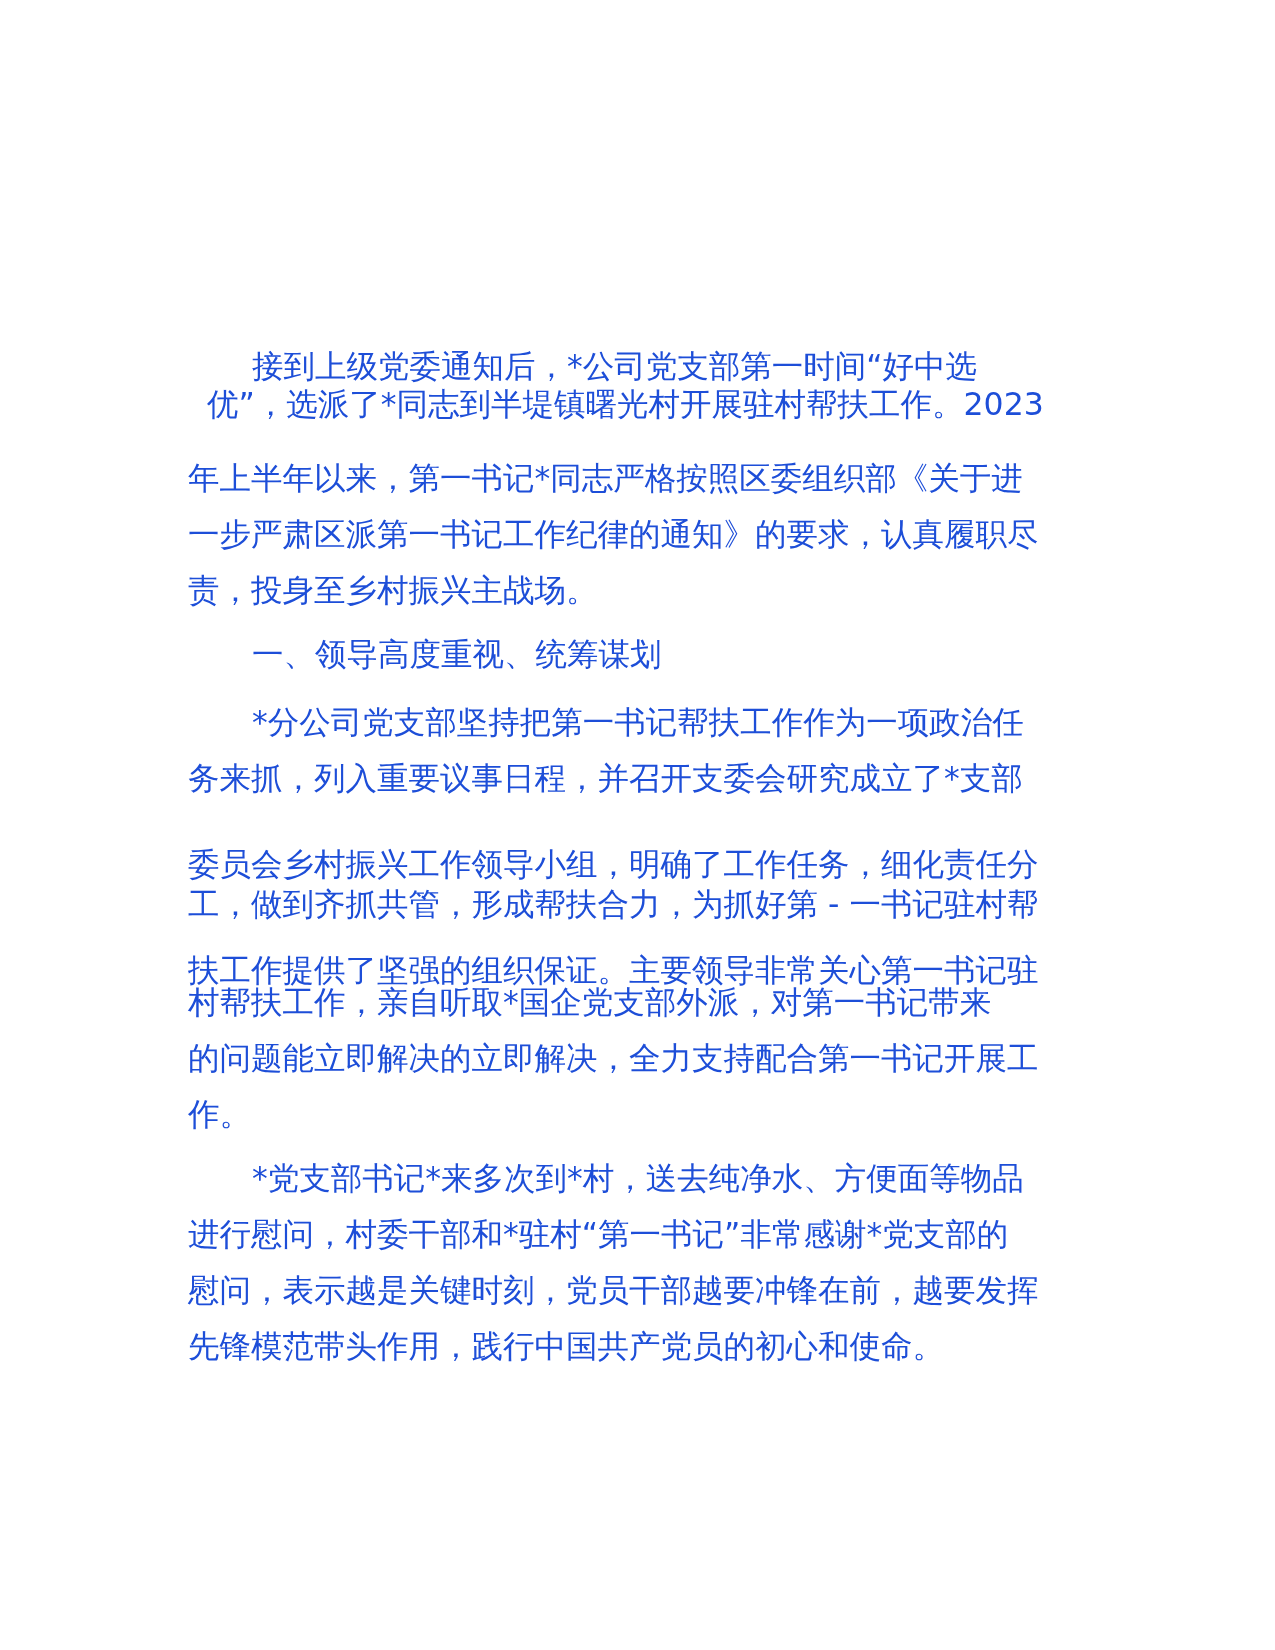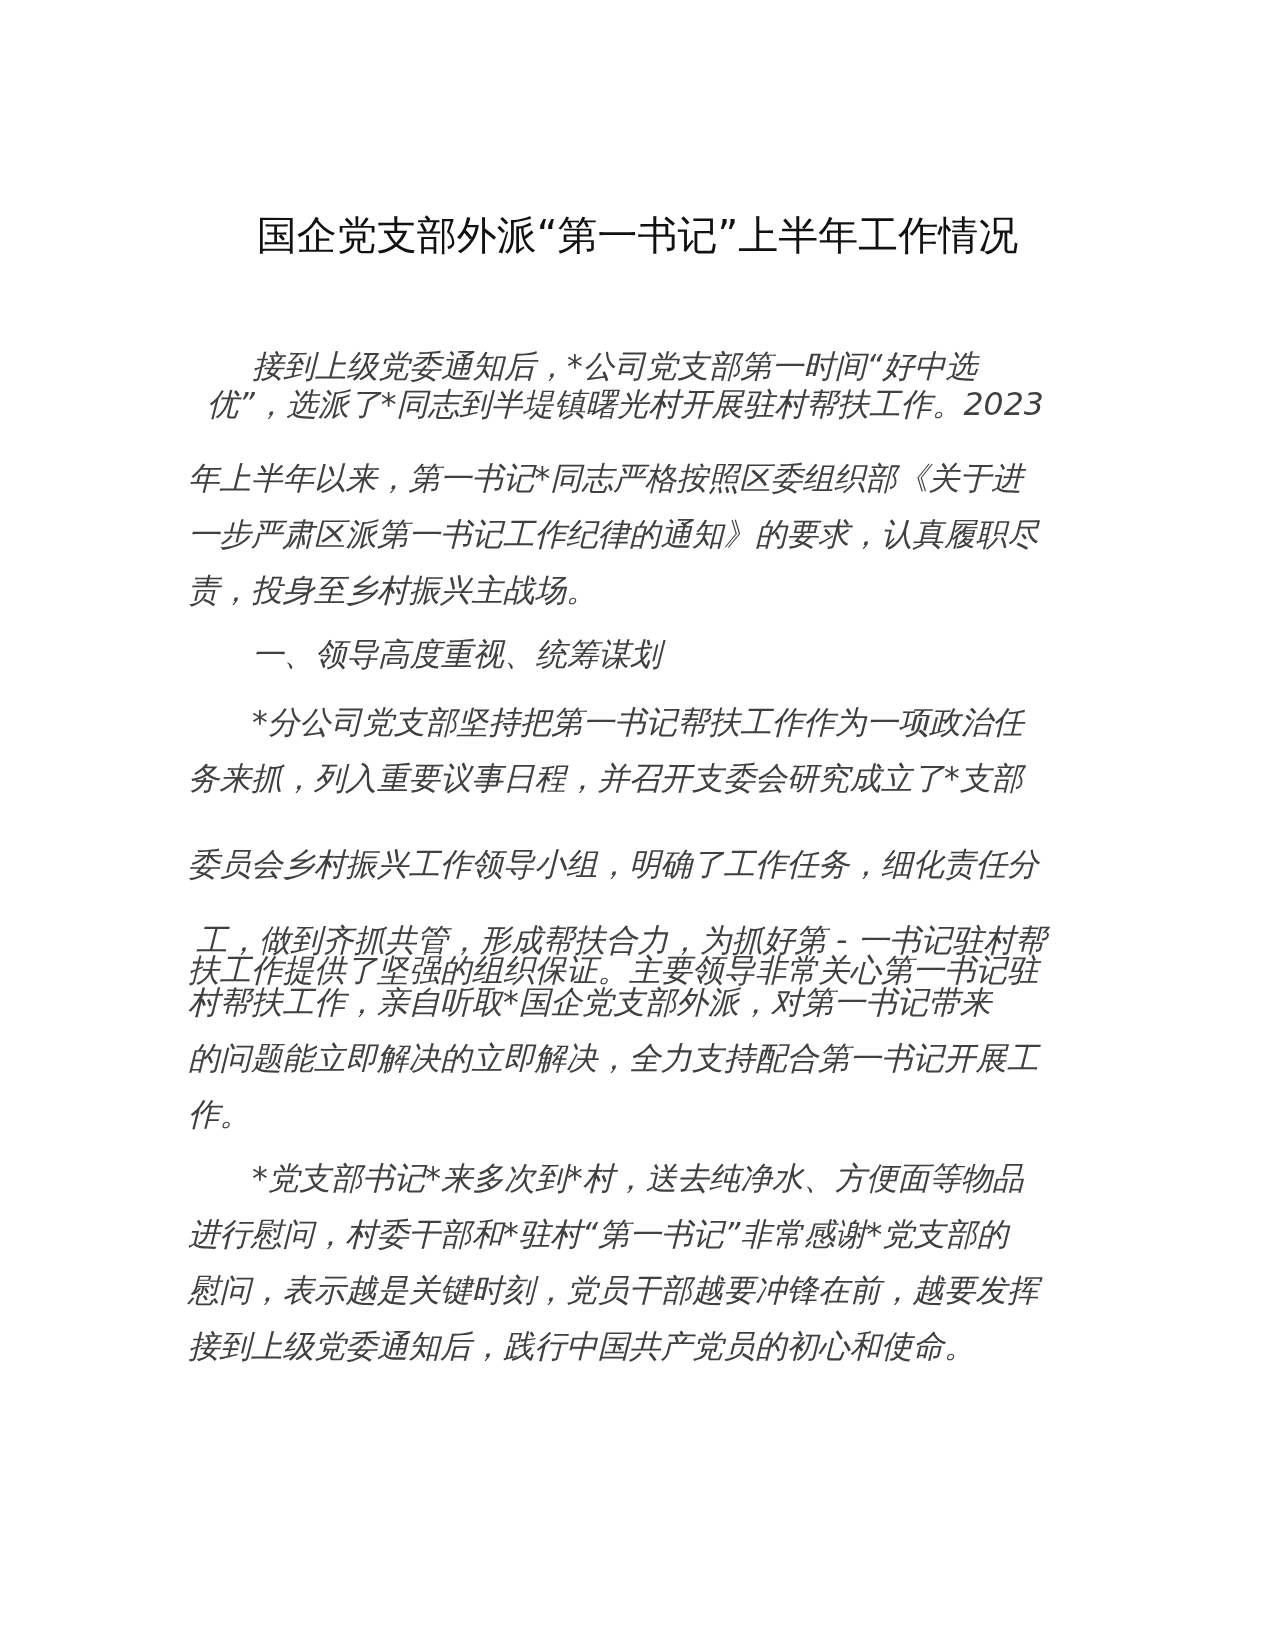--- a/index.html
+++ b/index.html
@@ -33,57 +33,55 @@
       color: #111111;
     }
     .title-line { display: block; white-space: nowrap; }
     .line {
       position: absolute;
       left: 188px;
       width: 900px;
       font-size: 31.5px;
       line-height: 40px;
       white-space: nowrap;
-      color: #404040;
-      font-style: italic;
+      color: #1d4ed8;
     }
     .indent { left: 252px; }
   </style>
 </head>
 <body>
 
 <div class="page">
 
   <div class="title" style="top:206px;">
-    <span class="title-line">国企党支部外派“第一书记”上半年工作情况</span>
   </div>
 
   <div>
     <div class="line indent" style="top:346px;">接到上级党委通知后，*公司党支部第一时间“好中选</div>
     <div class="line" style="top:384px;margin-left:19px;">优”，选派了*同志到半堤镇曙光村开展驻村帮扶工作。2023</div>
     <div class="line" style="top:458px;">年上半年以来，第一书记*同志严格按照区委组织部《关于进</div>
     <div class="line" style="top:514px;">一步严肃区派第一书记工作纪律的通知》的要求，认真履职尽</div>
     <div class="line" style="top:570px;">责，投身至乡村振兴主战场。</div>
   </div>
 
   <div>
     <div class="line indent" style="top:634px;">一、领导高度重视、统筹谋划</div>
   </div>
 
   <div>
     <div class="line indent" style="top:702px;">*分公司党支部坚持把第一书记帮扶工作作为一项政治任</div>
     <div class="line" style="top:758px;">务来抓，列入重要议事日程，并召开支委会研究成立了*支部</div>
     <div class="line" style="top:814px;margin-top:30px;">委员会乡村振兴工作领导小组，明确了工作任务，细化责任分</div>
-    <div class="line" style="top:920px;margin-left:8px;">工，做到齐抓共管，形成帮扶合力，为抓好第 - 一书记驻村帮</div>
+    <div class="line" style="top:884px;">工，做到齐抓共管，形成帮扶合力，为抓好第 - 一书记驻村帮</div>
     <div class="line" style="top:926px;margin-top:24px;">扶工作提供了坚强的组织保证。主要领导非常关心第一书记驻</div>
     <div class="line" style="top:982px;">村帮扶工作，亲自听取*国企党支部外派，对第一书记带来</div>
     <div class="line" style="top:1038px;">的问题能立即解决的立即解决，全力支持配合第一书记开展工</div>
     <div class="line" style="top:1094px;">作。</div>
   </div>
 
   <div>
     <div class="line indent" style="top:1158px;">*党支部书记*来多次到*村，送去纯净水、方便面等物品</div>
     <div class="line" style="top:1214px;">进行慰问，村委干部和*驻村“第一书记”非常感谢*党支部的</div>
     <div class="line" style="top:1270px;">慰问，表示越是关键时刻，党员干部越要冲锋在前，越要发挥</div>
-    <div class="line" style="top:1326px;">接到上级党委通知后，践行中国共产党员的初心和使命。</div>
+    <div class="line" style="top:1326px;">先锋模范带头作用，践行中国共产党员的初心和使命。</div>
   </div>
 
 </div>
 
 </body></html>

